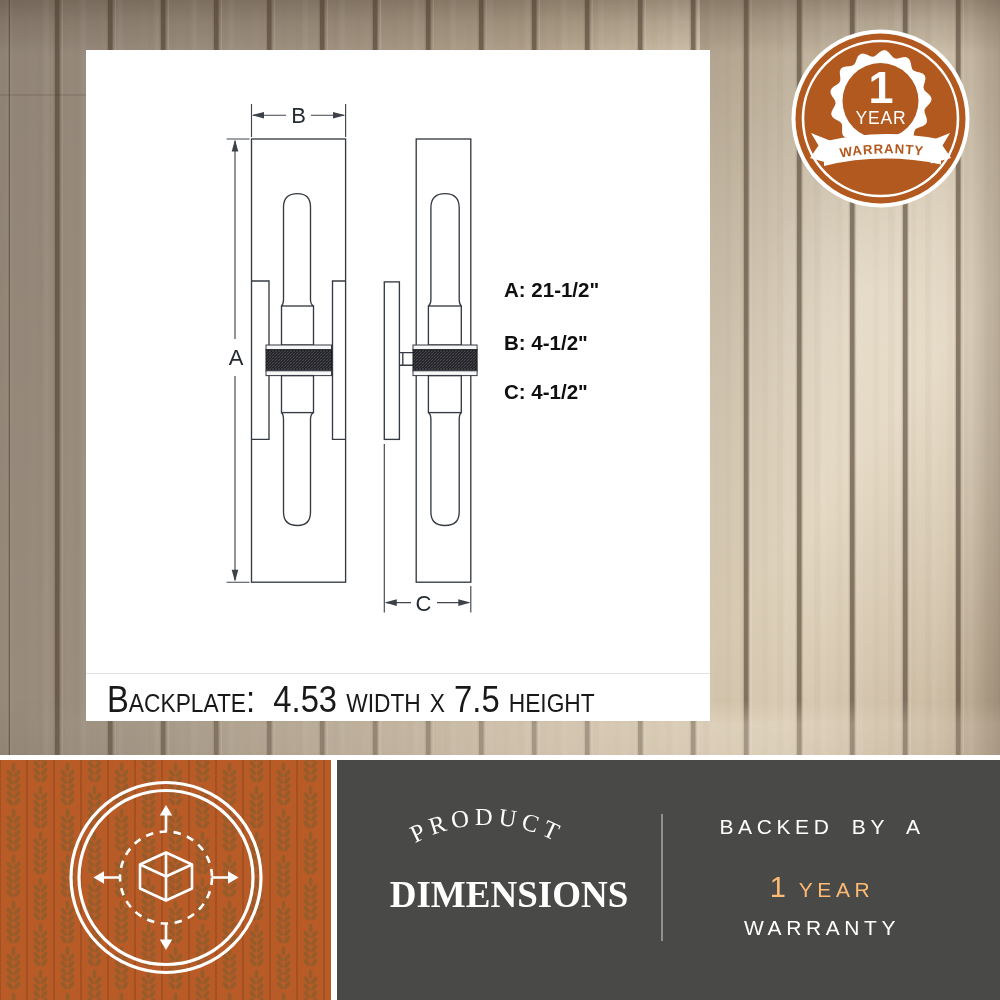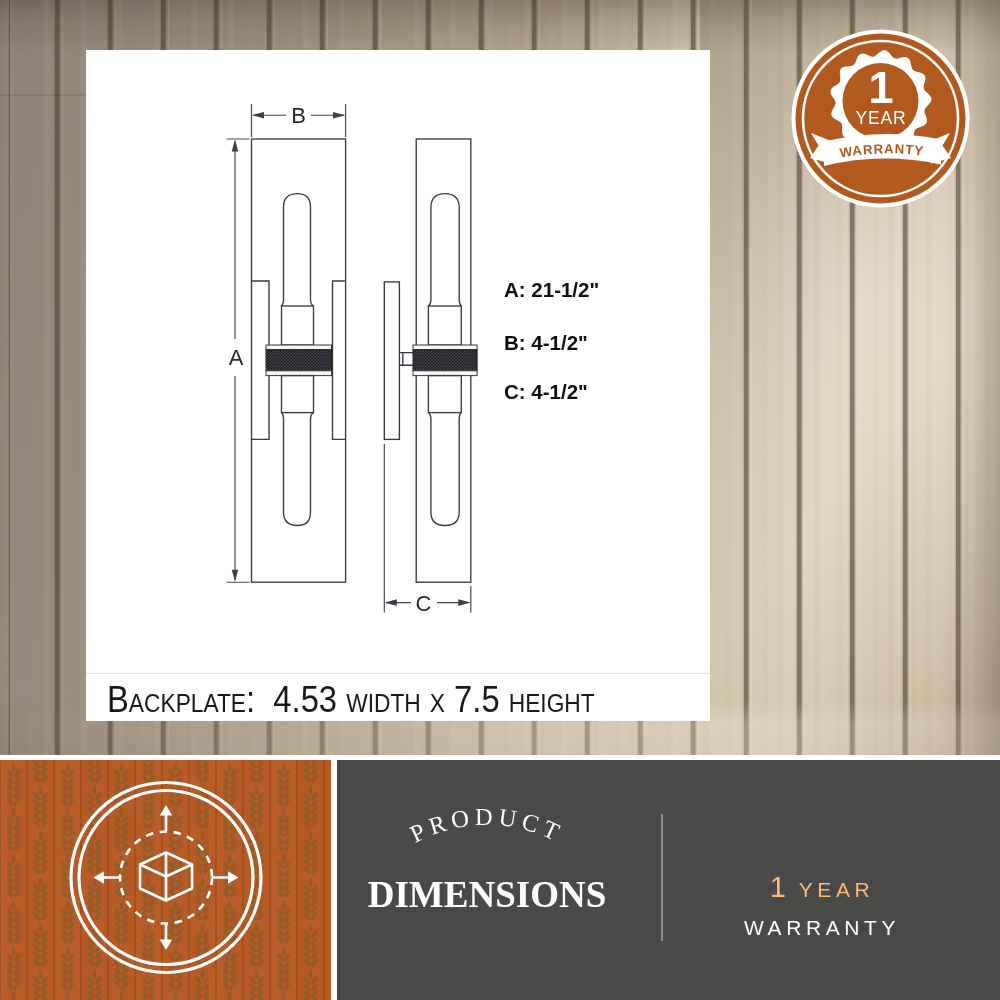--- a/index.html
+++ b/index.html
@@ -214,21 +214,22 @@
 
   <svg width="663" height="240" style="position:absolute;left:0;top:0">
     <defs>
         <path id="prodarc" d="M64,92 A150,150 0 0 1 236,92"></path>
       </defs>
     <text font-family="'Liberation Serif',serif" font-size="24.5" fill="#ffffff" letter-spacing="5">
       <textPath href="#prodarc" startOffset="50%" text-anchor="middle">PRODUCT</textPath>
     </text>
   </svg>
 
-  <div style="position:absolute;left:0;top:113px;width:300px;text-align:center;font-family:'Liberation Serif',serif;font-weight:bold;font-size:37px;color:#ffffff;letter-spacing:0px;">DIMENSIONS</div>
+  <div style="position:absolute;left:0;top:113px;width:300px;text-align:center;font-family:'Liberation Serif',serif;font-weight:bold;font-size:37px;color:#ffffff;letter-spacing:0px;padding-left:22px;">DIMENSIONS</div>
 
   <div style="position:absolute;left:324px;top:54px;width:1.5px;height:127px;background:#90908e;"></div>
 
+  <div style="position:absolute;left:355px;top:55px;width:260px;text-align:center;color:#ffffff;font-size:21px;letter-spacing:4.6px;word-spacing:8px;white-space:nowrap;">BACKED BY A</div>
 
   <div style="position:absolute;left:355px;top:111px;width:260px;text-align:center;color:#fdba74;font-size:21px;letter-spacing:4.6px;white-space:nowrap;"><span style="font-size:29px;letter-spacing:0;vertical-align:baseline;">1</span><span style="display:inline-block;width:13px;"></span>YEAR</div>
 
   <div style="position:absolute;left:355px;top:156px;width:260px;text-align:center;color:#ffffff;font-size:21px;letter-spacing:4.6px;white-space:nowrap;">WARRANTY</div>
 </div>
 
 </body></html>

